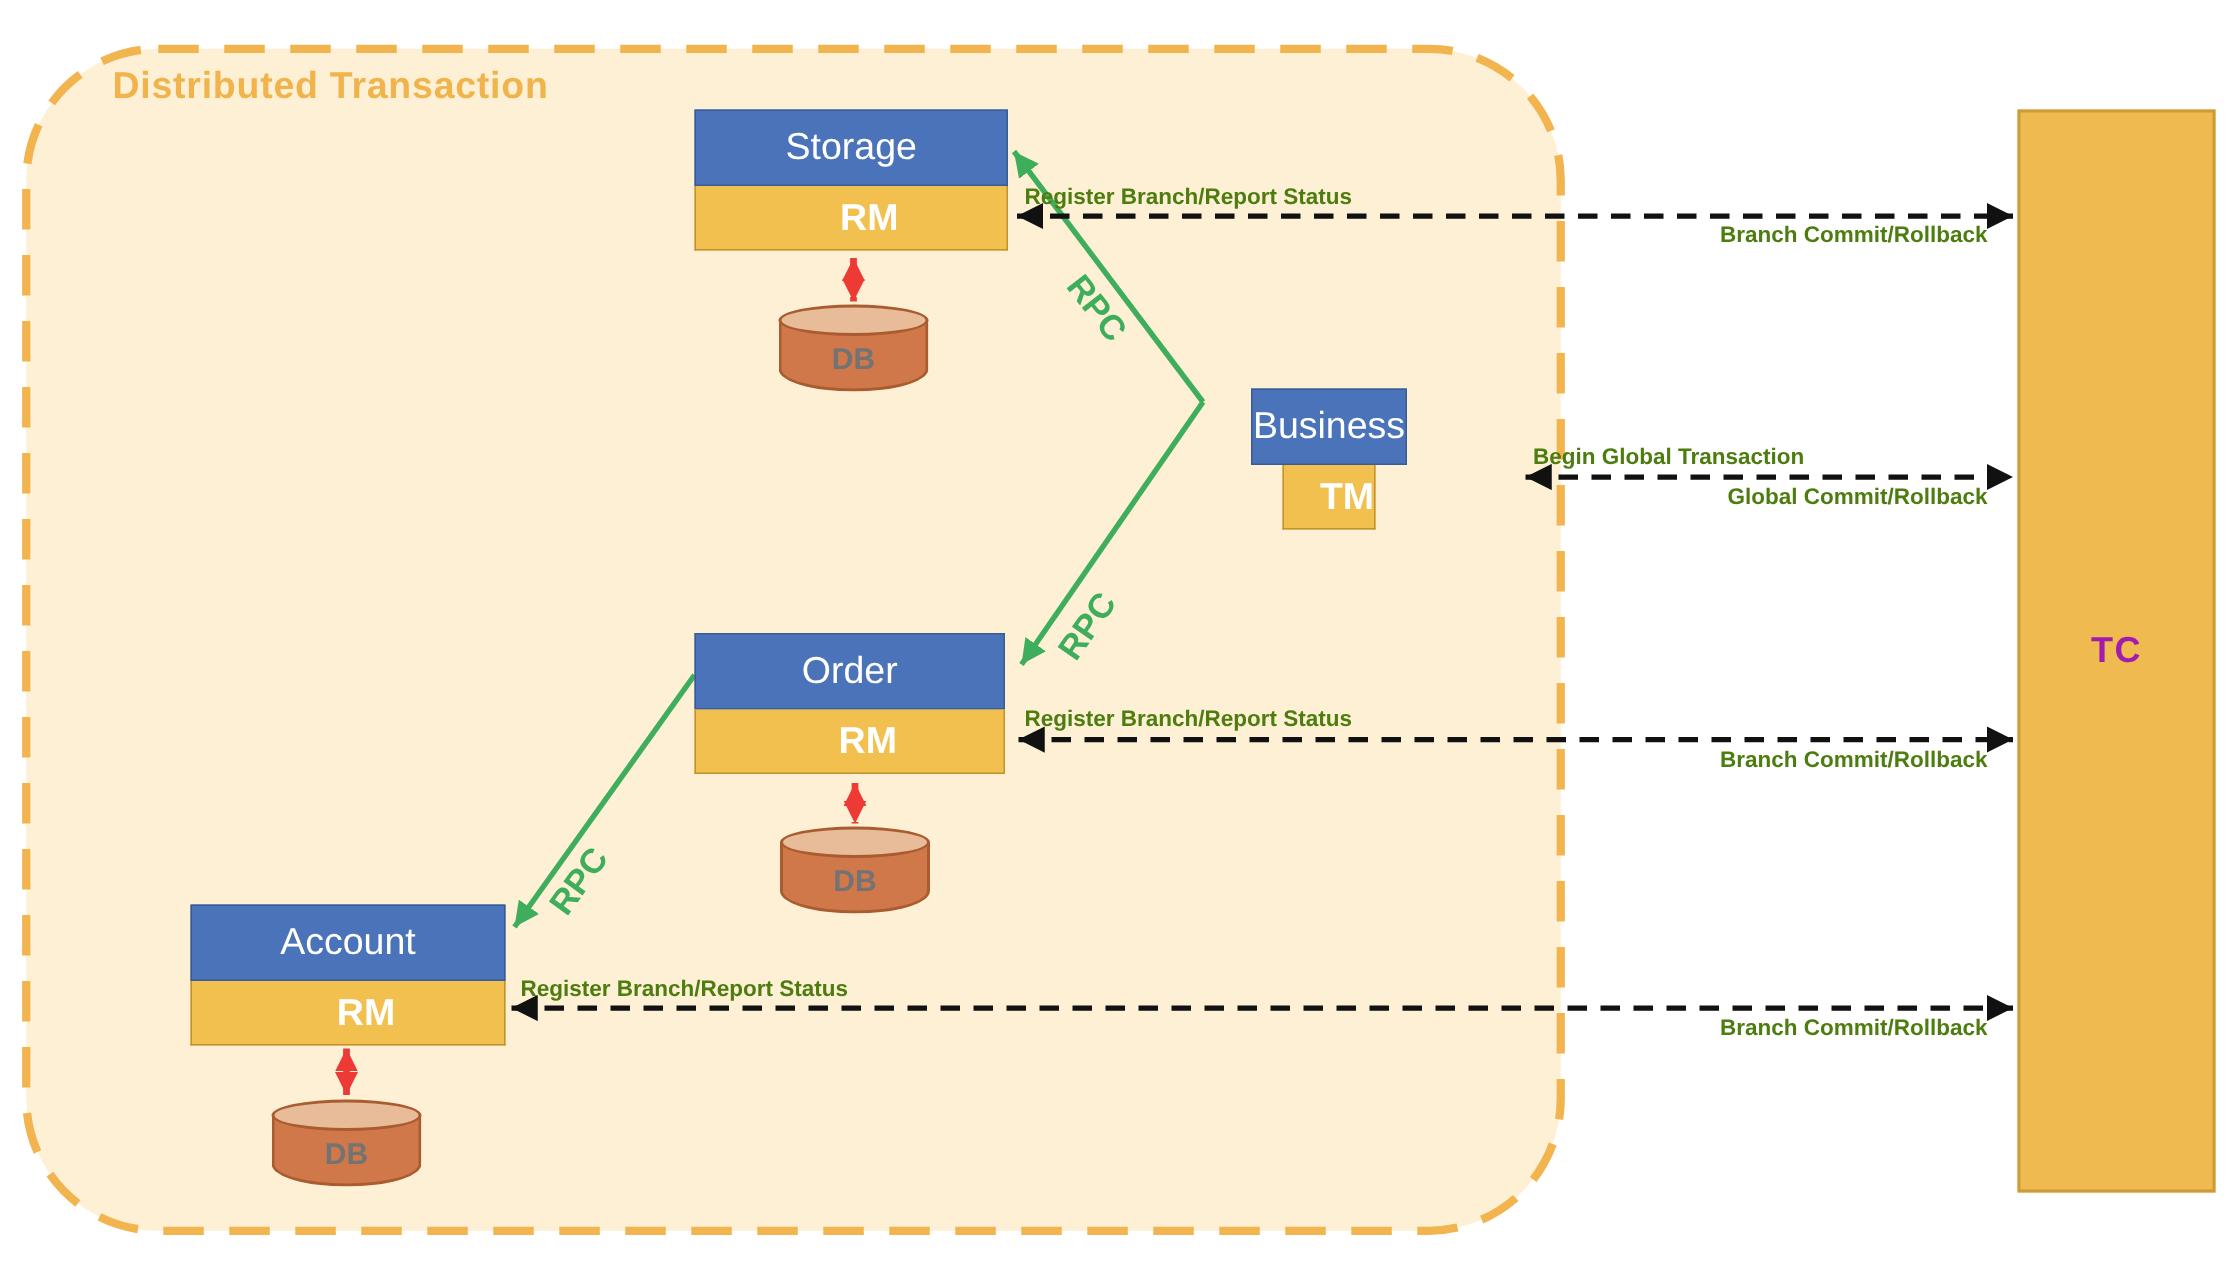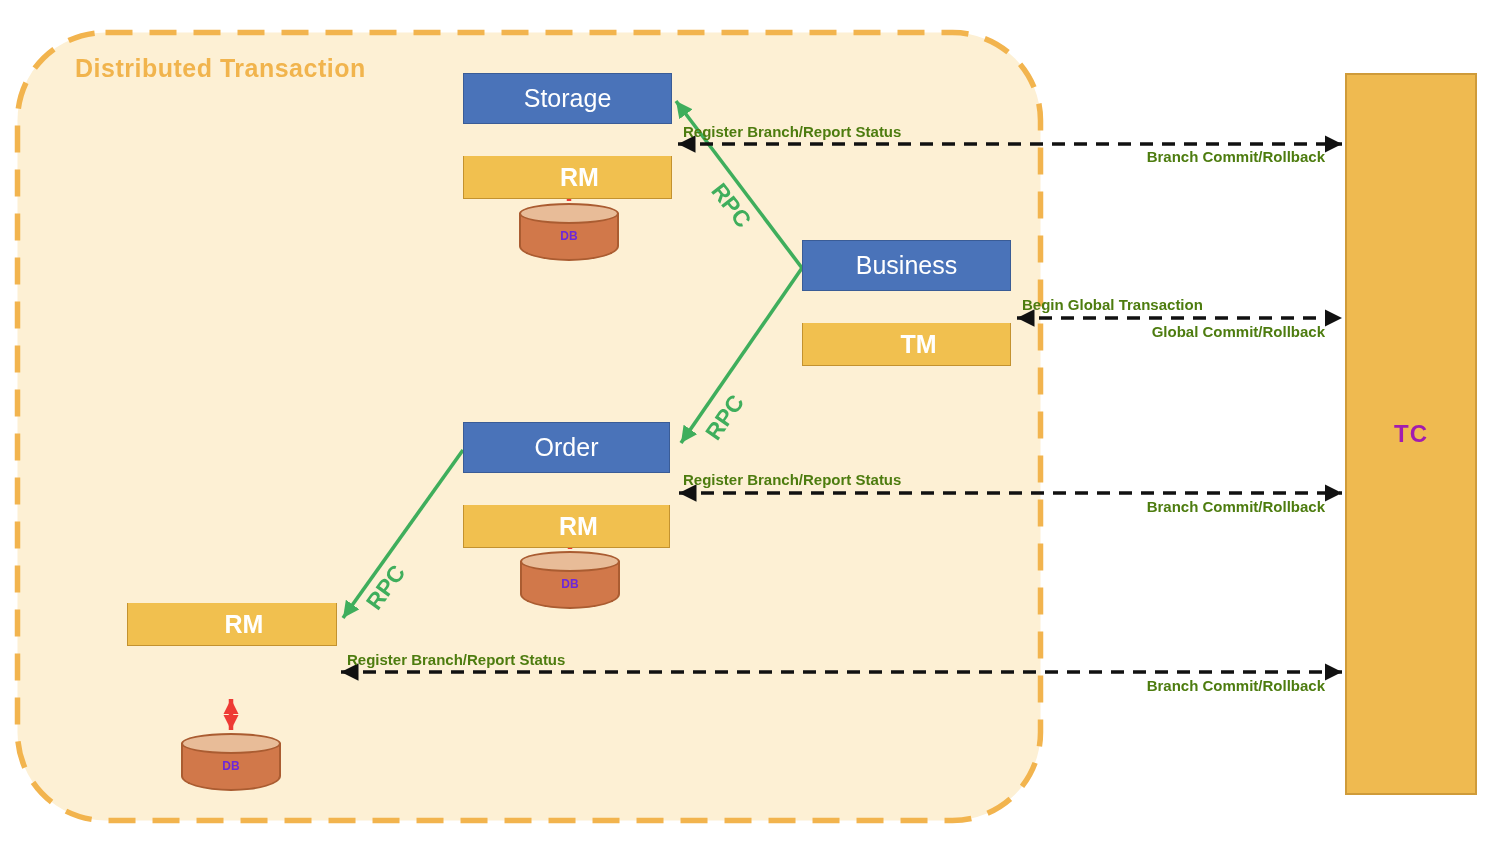--- a/index.html
+++ b/index.html
@@ -3,25 +3,25 @@
 <meta charset="utf-8">
 <style>
   html,body{margin:0;padding:0;background:#ffffff;}
   .canvas{
     position:relative;width:1490px;height:852px;overflow:hidden;
     font-family:"Liberation Sans",sans-serif;background:#ffffff;
   }
   .layer{position:absolute;left:0;top:0;z-index:0;}
 
   .title{
-    position:absolute;left:75px;top:54px;z-index:3;
+    position:absolute;left:75px;top:43px;z-index:3;
     font-size:25px;font-weight:bold;color:#f1b44d;letter-spacing:.5px;
   }
 
-  .svc{position:absolute;z-index:2;display:flex;flex-direction:column;gap:32px;}
+  .svc{position:absolute;z-index:2;display:flex;flex-direction:column;}
   .svc-name{
     height:51px;background:#4a73b9;border:1px solid #3a5c96;
     color:#ffffff;font-size:25px;display:flex;align-items:center;justify-content:center;
     box-sizing:border-box;
   }
   .svc-role{
     height:43px;background:#f1c04f;border:1px solid #c3922f;border-top:none;
     color:#ffffff;font-size:25px;font-weight:bold;display:flex;align-items:center;justify-content:center;
     box-sizing:border-box;
     padding-left:24px;
@@ -39,21 +39,21 @@
     position:absolute;left:0;top:10px;width:100px;height:48px;background:#d1784a;
     border:2px solid #aa5c31;box-sizing:border-box;
     border-radius:0 0 50px 50px / 0 0 15px 15px;border-top:none;
   }
   .db-top{
     position:absolute;left:0;top:0;width:100px;height:21px;background:#e8bc98;
     border:2px solid #aa5c31;box-sizing:border-box;border-radius:50%;
   }
   .db-label{
     position:absolute;left:0;right:0;top:26px;text-align:center;
-    color:#6d28d9;font-size:12px;font-weight:bold;
+    color:#737373;font-size:20px;font-weight:bold;
   }
 
   .arrow-label{
     position:absolute;z-index:3;font-size:15px;font-weight:bold;color:#4d7c0f;white-space:nowrap;
   }
   .rpc-label{
     position:absolute;z-index:3;width:64px;text-align:center;
     font-size:23px;font-weight:bold;color:#3fae5c;white-space:nowrap;
   }
 </style>
@@ -97,24 +97,25 @@
     <div class="svc-name">Storage</div>
     <div class="svc-role">RM</div>
   </div>
 
   <div class="svc" style="left:463px;top:422px;width:207px;">
     <div class="svc-name">Order</div>
     <div class="svc-role">RM</div>
   </div>
 
   <div class="svc" style="left:127px;top:603px;width:210px;">
+    <div class="svc-name">Account</div>
     <div class="svc-role">RM</div>
   </div>
 
-  <div class="svc" style="left:802px;top:240px;width:209px;">
+  <div class="svc" style="left:802px;top:259px;width:168px;align-items:center;">
     <div class="svc-name">Business</div>
     <div class="svc-role">TM</div>
   </div>
 
   <div class="tc">
     <div class="tc-label">TC</div>
   </div>
 
   <div class="db" style="left:519px;top:203px;">
     <div class="db-body"></div>

